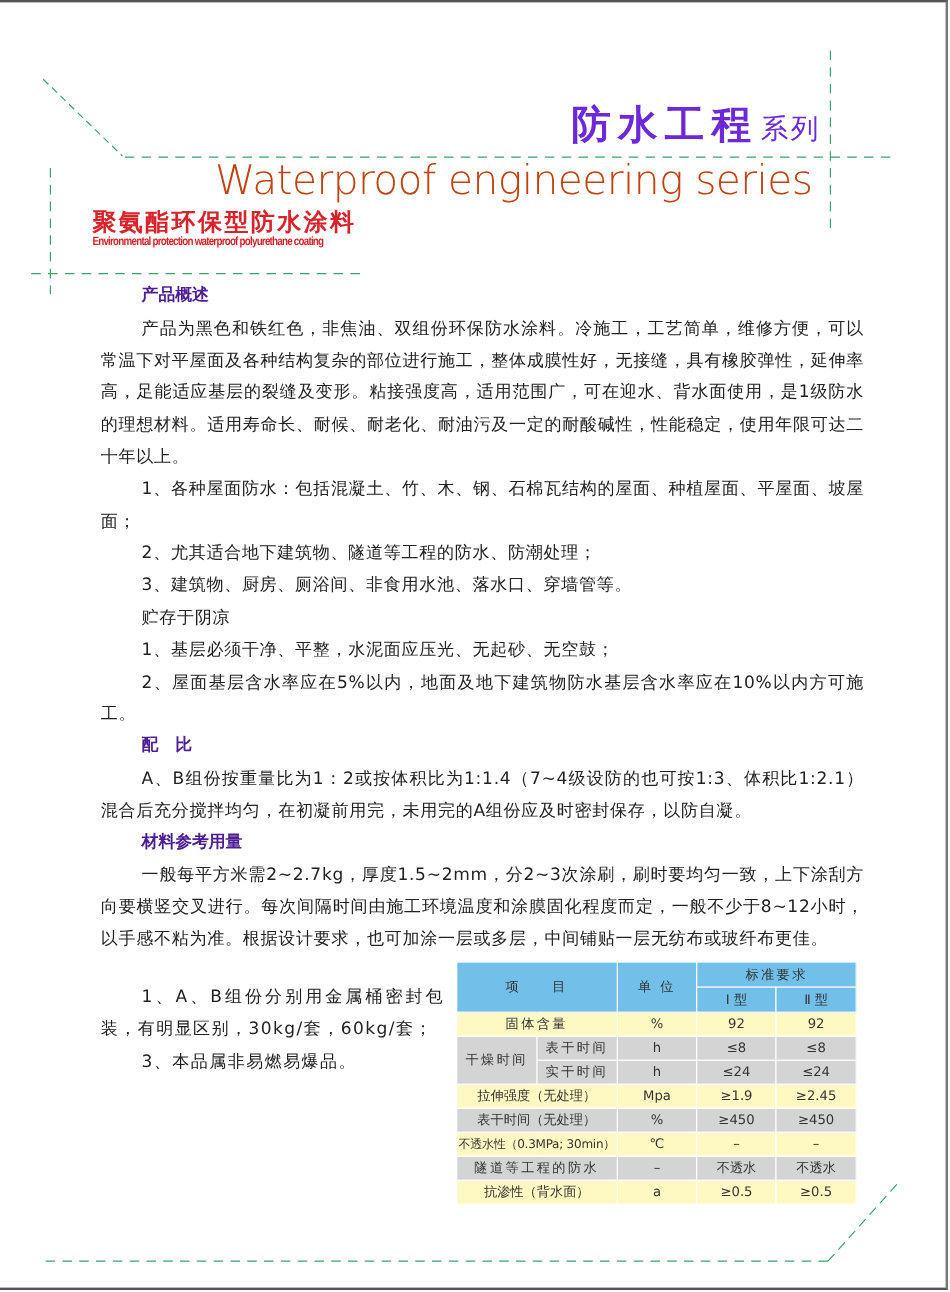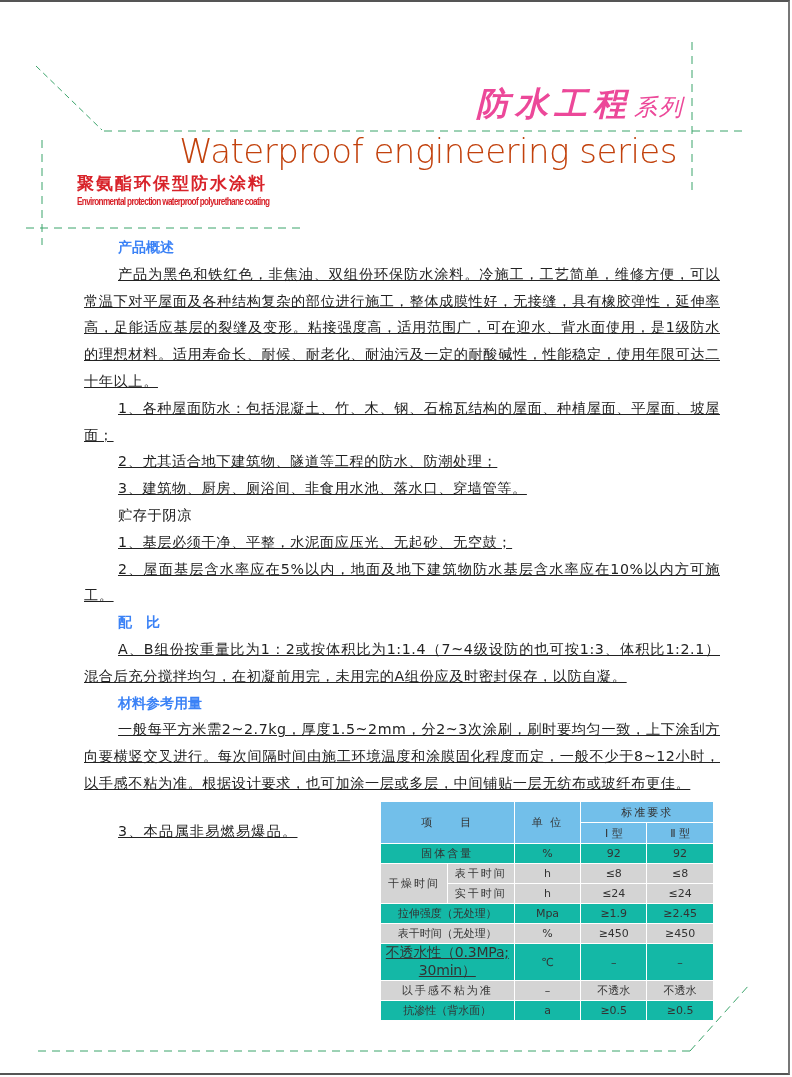--- a/index.html
+++ b/index.html
@@ -1,42 +1,42 @@
 <!DOCTYPE html>
 <html><head>
 <meta charset="utf-8">
 <style>
   html, body { margin: 0; padding: 0; }
   body { width: 792px; height: 1077px; background: #ffffff; position: relative; overflow: hidden;
          font-family: "DejaVu Sans", sans-serif; color: #222; }
   .frame { position: absolute; left: 0; top: 0; width: 790px; height: 1075px; border-top: 2px solid #555; border-right: 2px solid #777; border-bottom: 2px solid #555; box-sizing: border-box; }
   svg.deco { position: absolute; left: 0; top: 0; width: 792px; height: 1077px; pointer-events: none; }
 
-  .series-title { position: absolute; right: 108px; top: 82px; color: #ec4899; font-weight: bold; font-size: 33px; letter-spacing: 6px; white-space: nowrap; font-style: italic; }
+  .series-title { position: absolute; right: 108px; top: 82px; color: #6d28d9; font-weight: bold; font-size: 33px; letter-spacing: 6px; white-space: nowrap; }
   .series-title .suffix { font-size: 23px; font-weight: normal; letter-spacing: 2px; margin-left: 2px; }
   .series-en { position: absolute; right: 115px; top: 131px; color: #c2410c; font-size: 34px; font-family: "DejaVu Sans", sans-serif; font-weight: 200; letter-spacing: -0.5px; white-space: nowrap; }
 
-  .prod-title { position: absolute; left: 77px; top: 172px; color: #d8232a; font-weight: bold; font-size: 17px; letter-spacing: 2px; white-space: nowrap; }
+  .prod-title { position: absolute; left: 77px; top: 172px; color: #d8232a; font-weight: bold; font-size: 20px; letter-spacing: 2px; white-space: nowrap; }
   .prod-sub { position: absolute; left: 77px; top: 196px; color: #d8232a; font-size: 10px; font-family: "Liberation Sans", sans-serif; font-weight: bold; letter-spacing: -0.8px; transform: scaleX(0.82); transform-origin: left top; white-space: nowrap; }
 
   .content { position: absolute; left: 84px; top: 234px; width: 636px; font-size: 14.2px; line-height: 26.8px; color: #222; }
-  .h { color: #3b82f6; font-weight: bold; padding-left: 34px; font-size: 14px; }
-  .p { text-indent: 34px; text-align: justify; letter-spacing: 0.6px; margin: 0; text-decoration: underline; }
+  .h { color: #4c1d95; font-weight: bold; padding-left: 34px; font-size: 14px; font-family: Liberation Serif, serif; }
+  .p { text-indent: 34px; text-align: justify; letter-spacing: 0.6px; margin: 0; }
   .plain { padding-left: 34px; letter-spacing: 0.6px; }
 
   .storage { position: absolute; left: 84px; top: 818px; width: 286px; font-size: 14.2px; line-height: 26.8px; }
   .storage .p { letter-spacing: 1.2px; }
 
   table.spec { position: absolute; left: 380px; top: 801px; width: 334px; border-collapse: collapse; font-size: 11px; text-align: center; }
   table.spec td { border: 1px solid #ffffff; padding: 0; height: 19px; color: #333; }
   table.spec .hd td { background: #72bfea; height: 20px; }
-  tr.y td { background: #14b8a6; }
+  tr.y td { background: #fef9c3; }
   tr.g td { background: #d4d4d4; }
   .sp { letter-spacing: 2px; }
-  .small { font-size: 14px; letter-spacing: -0.2px; text-decoration: underline; }
+  .small { font-size: 10px; letter-spacing: -0.2px; }
 </style>
 </head>
 <body>
 
 <div class="frame"></div>
 
 <svg class="deco" viewBox="0 0 792 1077">
   <g stroke="#3aa46a" stroke-width="1" fill="none">
     <line x1="36" y1="66" x2="102" y2="130" stroke-dasharray="6 4"></line>
     <line x1="104" y1="131" x2="745" y2="131" stroke-dasharray="8 6"></line>
@@ -69,20 +69,21 @@
   <p class="p">2、屋面基层含水率应在5%以内，地面及地下建筑物防水基层含水率应在10%以内方可施工。</p>
 
   <div class="h">配　比</div>
   <p class="p">A、B组份按重量比为1：2或按体积比为1:1.4（7~4级设防的也可按1:3、体积比1:2.1）混合后充分搅拌均匀，在初凝前用完，未用完的A组份应及时密封保存，以防自凝。</p>
 
   <div class="h">材料参考用量</div>
   <p class="p">一般每平方米需2~2.7kg，厚度1.5~2mm，分2~3次涂刷，刷时要均匀一致，上下涂刮方向要横竖交叉进行。每次间隔时间由施工环境温度和涂膜固化程度而定，一般不少于8~12小时，以手感不粘为准。根据设计要求，也可加涂一层或多层，中间铺贴一层无纺布或玻纤布更佳。</p>
 </div>
 
 <div class="storage">
+  <p class="p">1、A、B组份分别用金属桶密封包装，有明显区别，30kg/套，60kg/套；</p>
   <p class="p">3、本品属非易燃易爆品。</p>
 </div>
 
 <table class="spec">
   <colgroup>
       <col style="width:67px">
       <col style="width:67px">
       <col style="width:67px">
       <col style="width:66px">
       <col style="width:67px">
@@ -128,21 +129,21 @@
     <td>≥450</td>
     <td>≥450</td>
   </tr>
   <tr class="y">
     <td colspan="2" class="small">不透水性（0.3MPa; 30min）</td>
     <td>℃</td>
     <td>–</td>
     <td>–</td>
   </tr>
   <tr class="g">
-    <td colspan="2" class="sp">以手感不粘为准</td>
+    <td colspan="2" class="sp">隧道等工程的防水</td>
     <td>–</td>
     <td>不透水</td>
     <td>不透水</td>
   </tr>
   <tr class="y">
     <td colspan="2">抗渗性（背水面）</td>
     <td>a</td>
     <td>≥0.5</td>
     <td>≥0.5</td>
   </tr>

